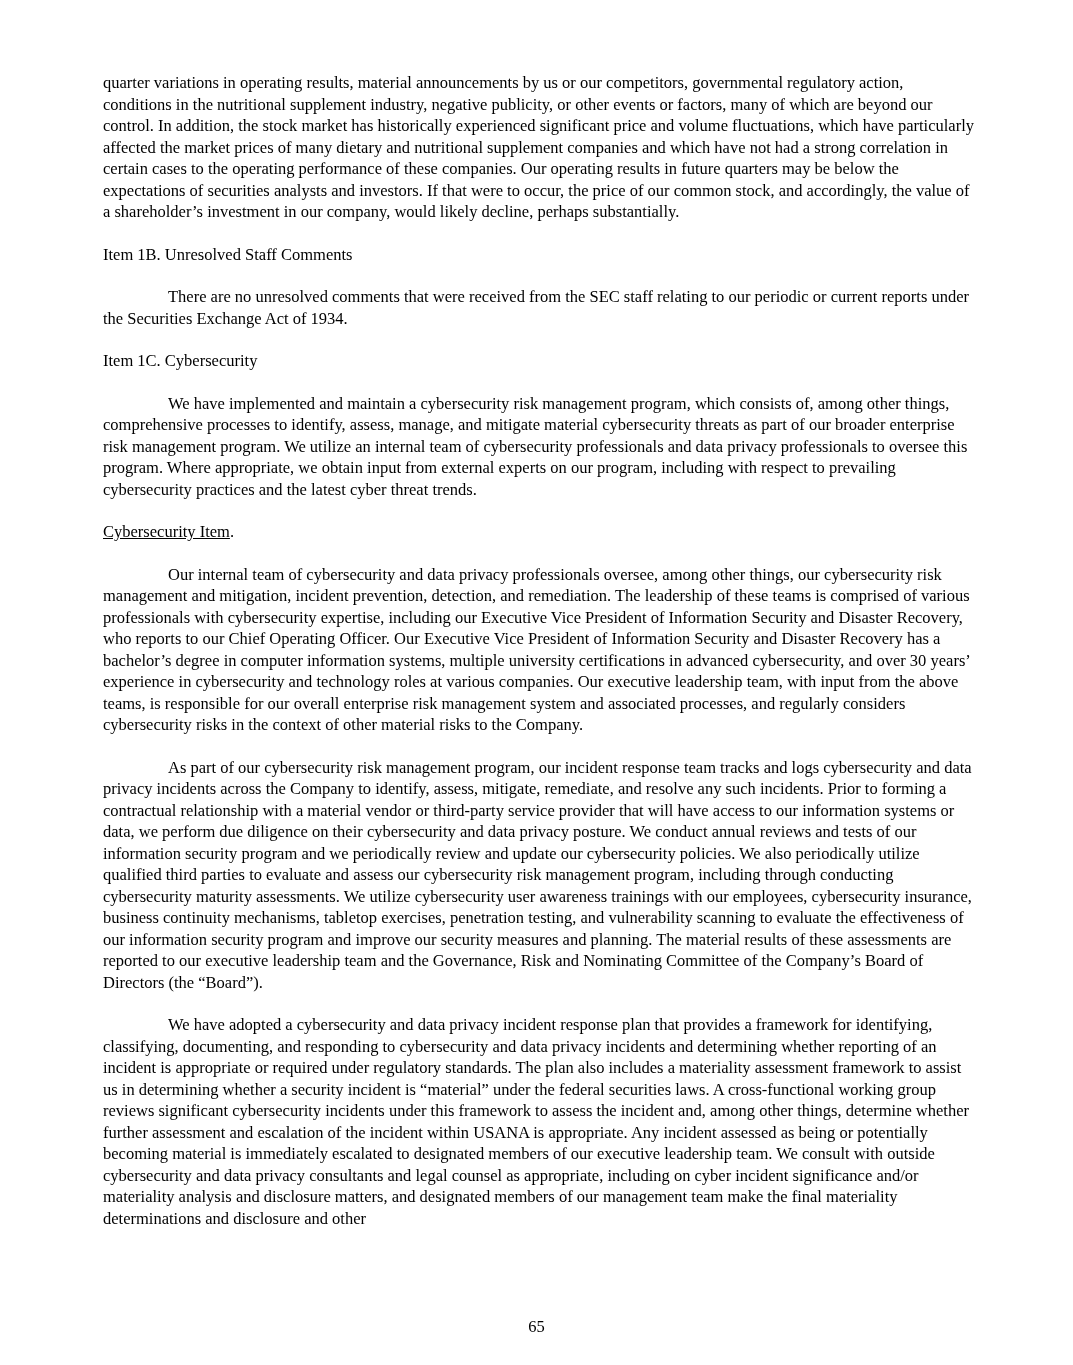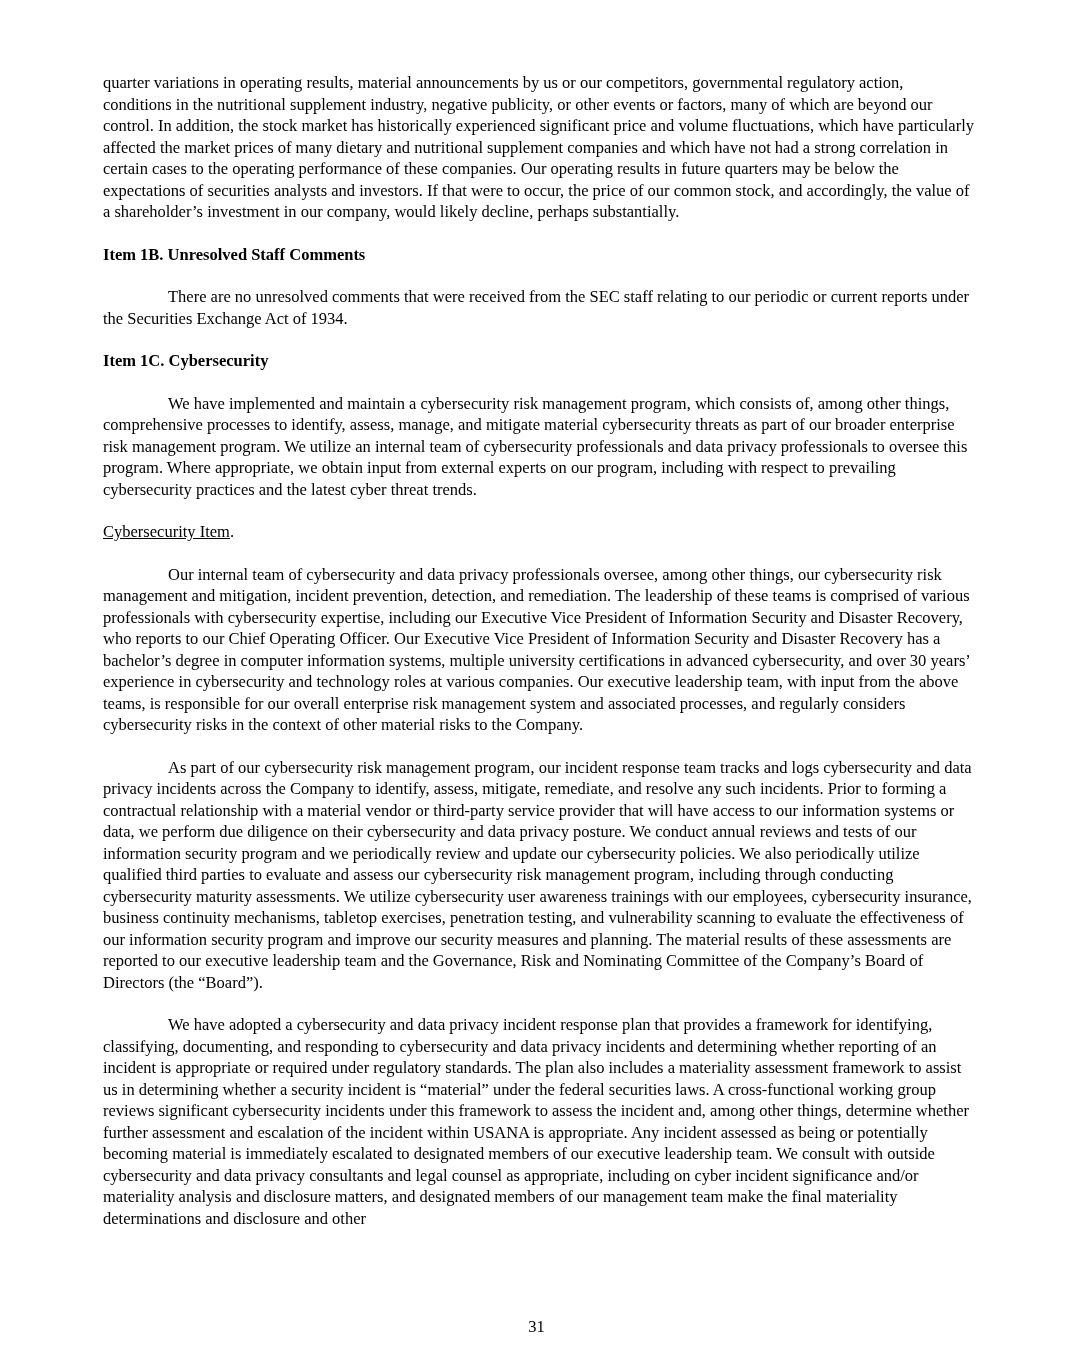--- a/index.html
+++ b/index.html
@@ -22,21 +22,21 @@
   }
   .para {
     margin: 0 0 21px 0;
     text-indent: 65px;
     text-align: left;
   }
   .para.no-indent {
     text-indent: 0;
   }
   .bold-heading {
-    font-weight: bold;
+    font-weight: normal;
     margin: 0 0 21px 0;
   }
   .sub-heading {
     margin: 0 0 21px 0;
   }
   .underline {
     text-decoration: underline;
   }
   .page-number {
     position: absolute;
@@ -64,15 +64,15 @@
 
   <p class="sub-heading"><span class="underline">Cybersecurity Item</span><span>.</span></p>
 
   <p class="para">Our internal team of cybersecurity and data privacy professionals oversee, among other things, our cybersecurity risk management and mitigation, incident prevention, detection, and remediation. The leadership of these teams is comprised of various professionals with cybersecurity expertise, including our Executive Vice President of Information Security and Disaster Recovery, who reports to our Chief Operating Officer. Our Executive Vice President of Information Security and Disaster Recovery has a bachelor’s degree in computer information systems, multiple university certifications in advanced cybersecurity, and over 30 years’ experience in cybersecurity and technology roles at various companies. Our executive leadership team, with input from the above teams, is responsible for our overall enterprise risk management system and associated processes, and regularly considers cybersecurity risks in the context of other material risks to the Company.</p>
 
 
   <p class="para">As part of our cybersecurity risk management program, our incident response team tracks and logs cybersecurity and data privacy incidents across the Company to identify, assess, mitigate, remediate, and resolve any such incidents. Prior to forming a contractual relationship with a material vendor or third-party service provider that will have access to our information systems or data, we perform due diligence on their cybersecurity and data privacy posture. We conduct annual reviews and tests of our information security program and we periodically review and update our cybersecurity policies. We also periodically utilize qualified third parties to evaluate and assess our cybersecurity risk management program, including through conducting cybersecurity maturity assessments. We utilize cybersecurity user awareness trainings with our employees, cybersecurity insurance, business continuity mechanisms, tabletop exercises, penetration testing, and vulnerability scanning to evaluate the effectiveness of our information security program and improve our security measures and planning. The material results of these assessments are reported to our executive leadership team and the Governance, Risk and Nominating Committee of the Company’s Board of Directors (the “Board”).</p>
 
   <p class="para">We have adopted a cybersecurity and data privacy incident response plan that provides a framework for identifying, classifying, documenting, and responding to cybersecurity and data privacy incidents and determining whether reporting of an incident is appropriate or required under regulatory standards. The plan also includes a materiality assessment framework to assist us in determining whether a security incident is “material” under the federal securities laws. A cross-functional working group reviews significant cybersecurity incidents under this framework to assess the incident and, among other things, determine whether further assessment and escalation of the incident within USANA is appropriate. Any incident assessed as being or potentially becoming material is immediately escalated to designated members of our executive leadership team. We consult with outside cybersecurity and data privacy consultants and legal counsel as appropriate, including on cyber incident significance and/or materiality analysis and disclosure matters, and designated members of our management team make the final materiality determinations and disclosure and other</p>
 
-  <div class="page-number">31</div>
+  <div class="page-number">65</div>
 
 </div>
 
 </body></html>

